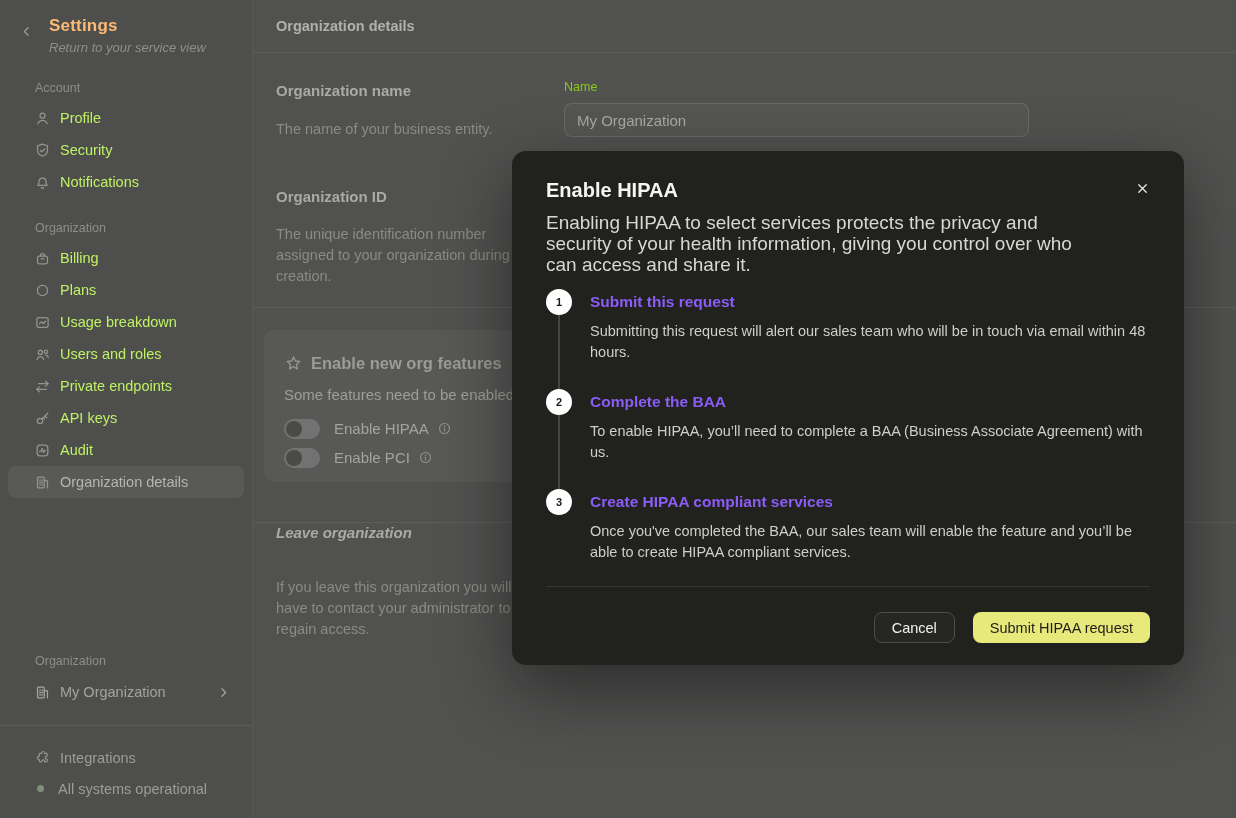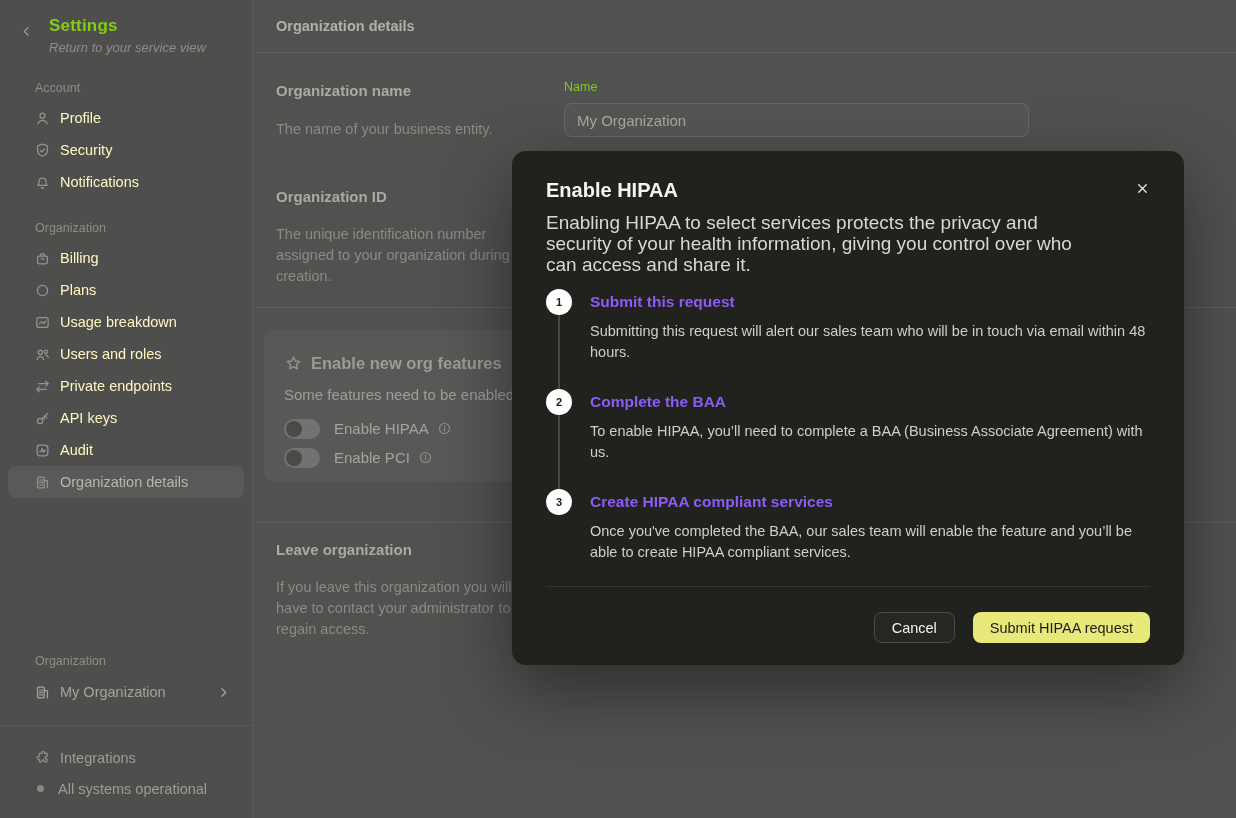--- a/index.html
+++ b/index.html
@@ -5,25 +5,25 @@
   * { margin:0; padding:0; box-sizing:border-box; }
   html,body { width:1236px; height:818px; overflow:hidden; }
   body { font-family:"Liberation Sans","DejaVu Sans",sans-serif; background:#515150; position:relative; }
   svg { display:block; }
 
   
   .sidebar { position:absolute; left:0; top:0; bottom:0; width:253px; background:#4e4e4d; border-right:1px solid rgba(255,255,255,0.07); }
   .side-head { display:flex; padding:16px 14px 0 20px; }
   .back-btn { color:#99999514; color:#999995; margin-top:9px; cursor:pointer; }
   .side-title-block { margin-left:16px; }
-  .side-title { font-size:17px; font-weight:700; color:#84cc16; letter-spacing:.2px; }
+  .side-title { font-size:17px; font-weight:700; color:#fdba74; letter-spacing:.2px; }
   .side-subtitle { font-size:13px; color:#8e8e8a; margin-top:4px;font-style:italic; }
   .section-label { font-size:12.5px; color:#8d8d89; margin:26px 8px 7px 35px; }
   .section-label.second { margin-top:23px; }
-  .nav-item { display:flex; align-items:center; gap:9px; height:32px; margin:0 8px; padding:0 10px 0 26px; border-radius:8px; font-size:14.5px; color:#fef9c3; cursor:pointer; }
+  .nav-item { display:flex; align-items:center; gap:9px; height:32px; margin:0 8px; padding:0 10px 0 26px; border-radius:8px; font-size:14.5px; color:#bef264; cursor:pointer; }
   .nav-item .ic { color:#93938f; flex:none; }
   .nav-item.selected { background:rgba(255,255,255,0.065); color:#b5b5b1; }
   .side-bottom { position:absolute; left:0; right:0; bottom:0; padding-bottom:14px; }
   .side-bottom .section-label { margin-top:0; }
   .org-switch { display:flex; align-items:center; gap:9px; height:34px; margin:6px 8px 0 8px; padding:0 14px 0 26px; border-radius:8px; font-size:14.5px; color:#a3a39f; cursor:pointer; }
   .org-switch .grow { flex:1; }
   .side-div { border-top:1px solid rgba(255,255,255,0.08); margin:16px 0 16px 0; }
   .foot-item { display:flex; align-items:center; gap:9px; height:31px; padding:0 10px 0 34px; font-size:14.5px; color:#9c9c98; cursor:pointer; }
   .status-dot { width:7px; height:7px; border-radius:50%; background:#7e907b; margin:0 5px 0 3px; flex:none; }
 
@@ -275,21 +275,21 @@
               <path d="M12 11.2V16"></path>
               <circle cx="12" cy="8.2" r="0.4" fill="currentColor"></circle>
             </svg>
           </span>
       </div>
     </div>
   </div>
 
   <div class="h-div" style="top:522px;"></div>
 
-  <div class="sec-h" style="top:541px;">Leave organization</div>
+  <div class="sec-h" style="top:524px;font-style:italic;">Leave organization</div>
   <div class="sec-p" style="top:577px; width:252px;">If you leave this organization you will have to contact your administrator to regain access.</div>
 </div>
 
 <div class="modal">
   <div class="modal-title-row">
     <div class="modal-title">Enable HIPAA</div>
     <span class="modal-close">
         <svg width="15" height="15" viewBox="0 0 24 24" fill="none" stroke="currentColor" stroke-width="2.1" stroke-linecap="round">
           <path d="M6 6l12 12M18 6L6 18"></path>
         </svg>

